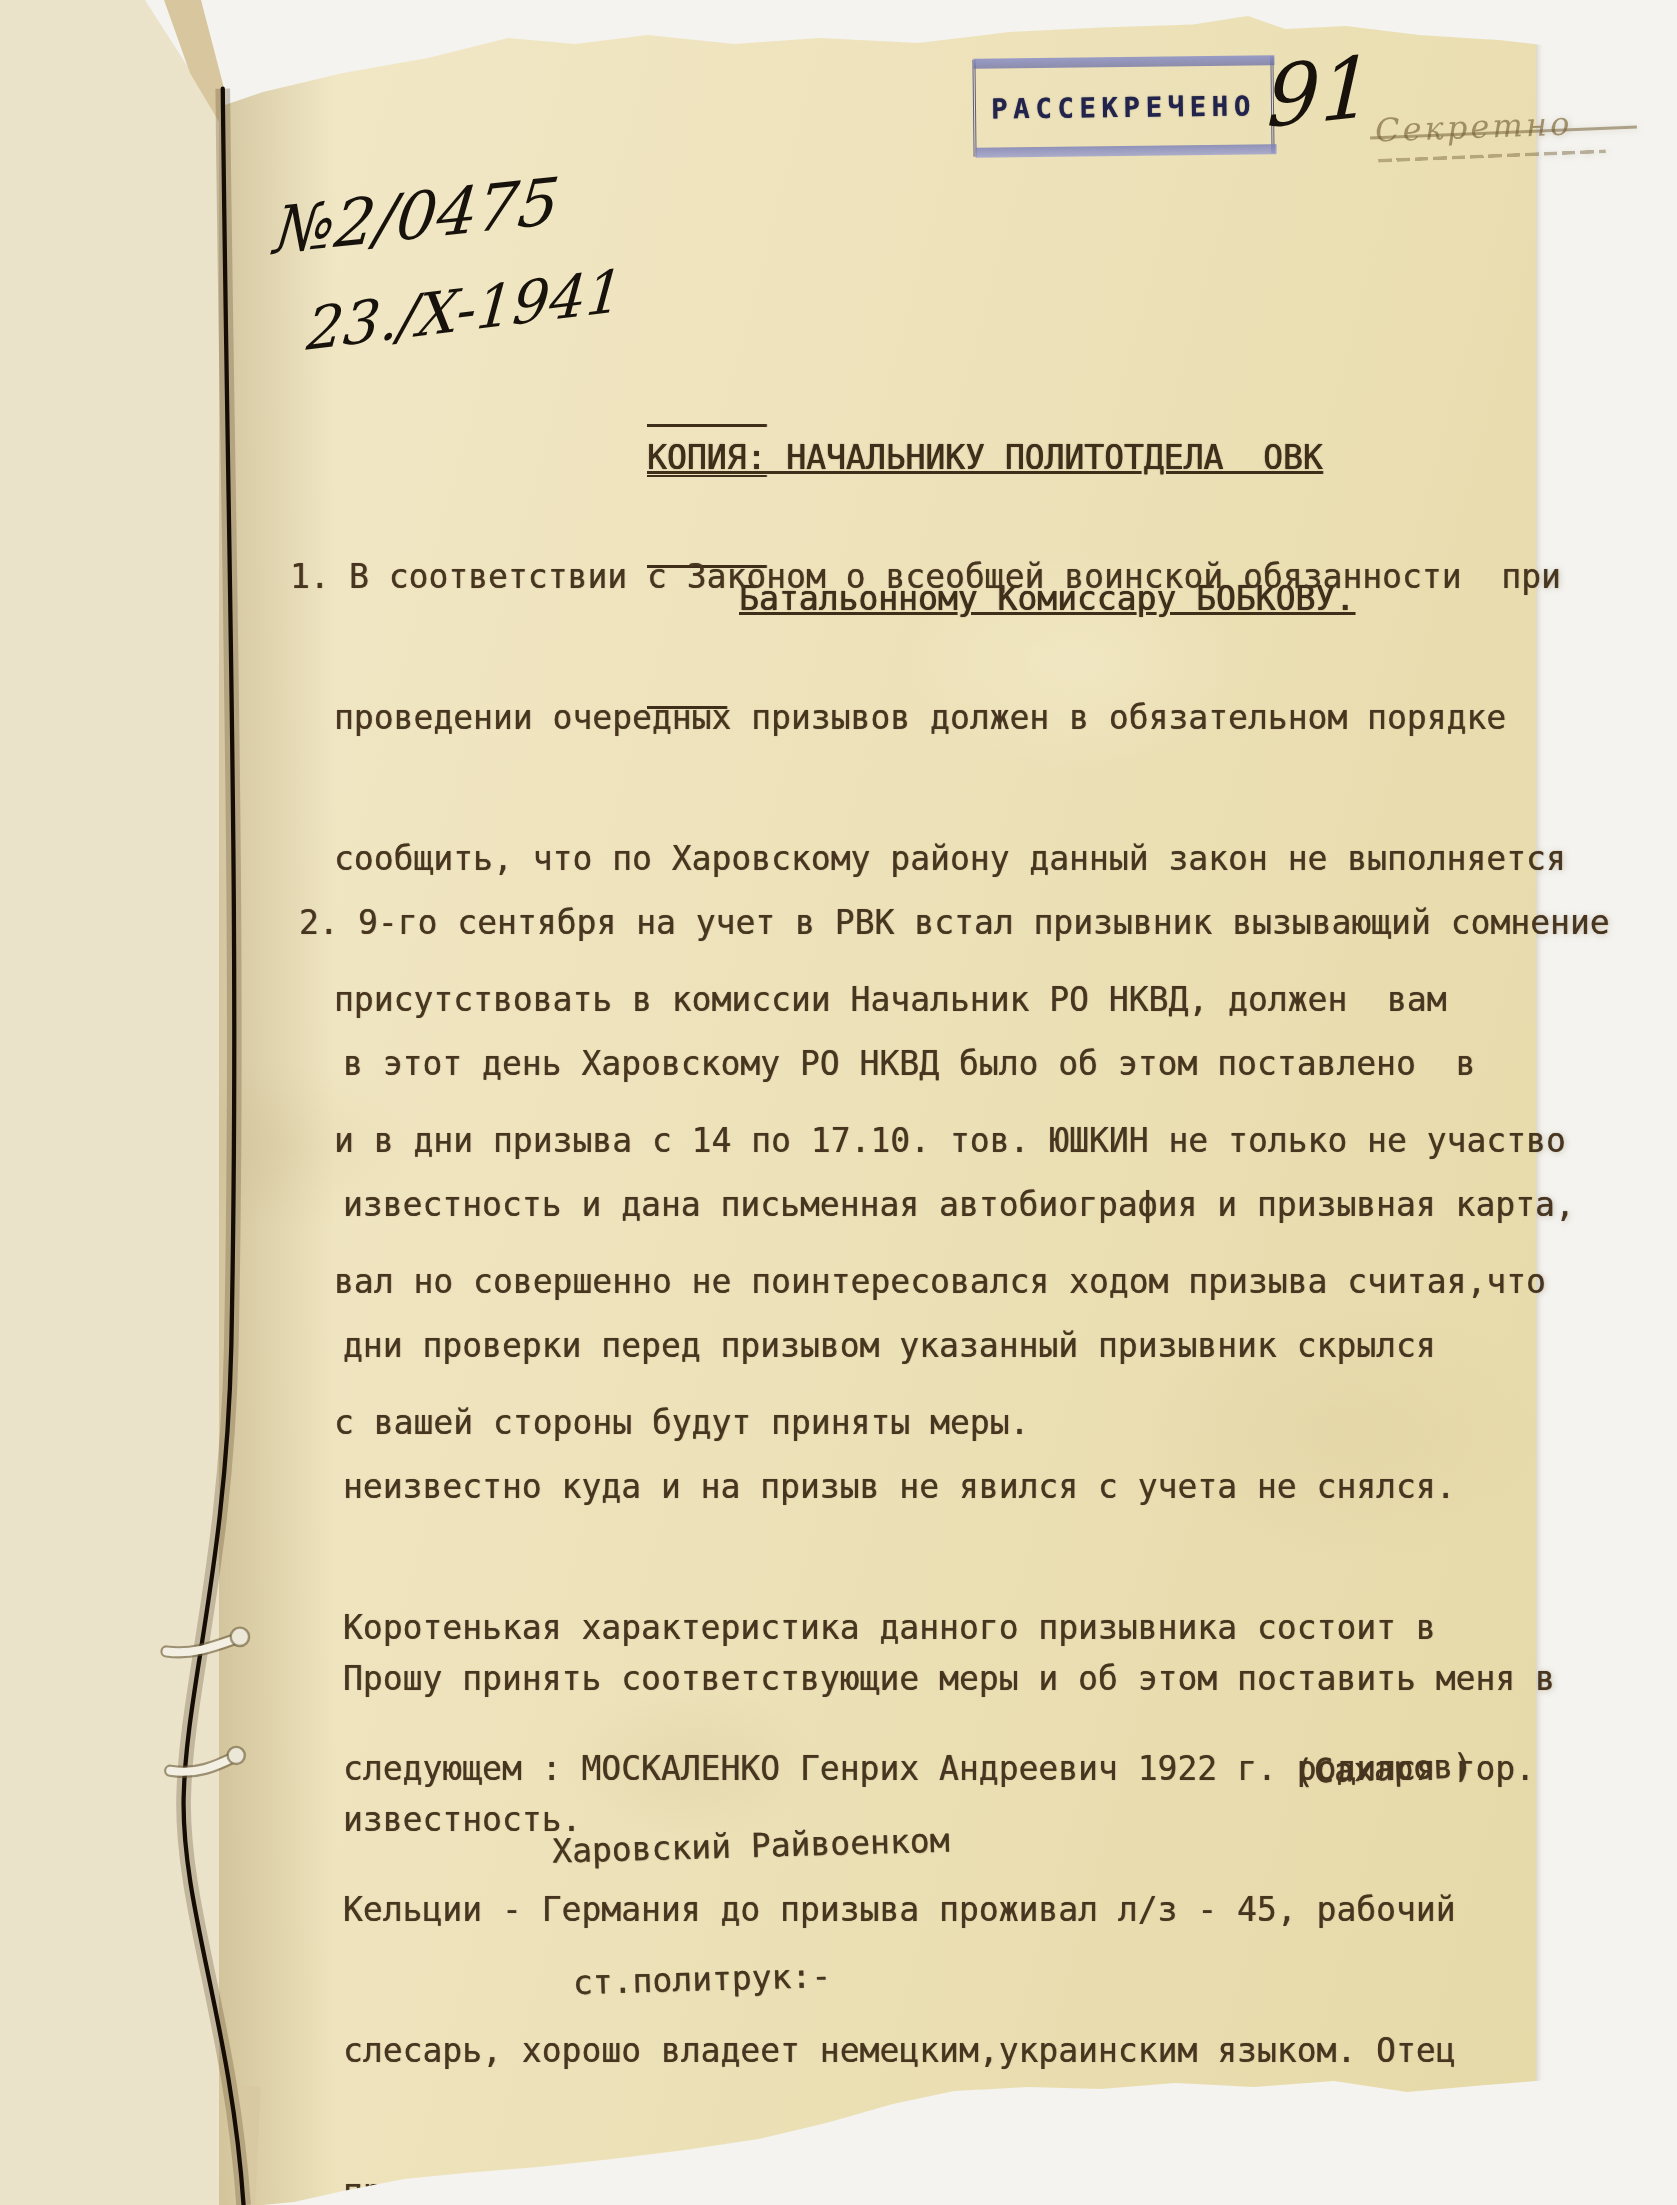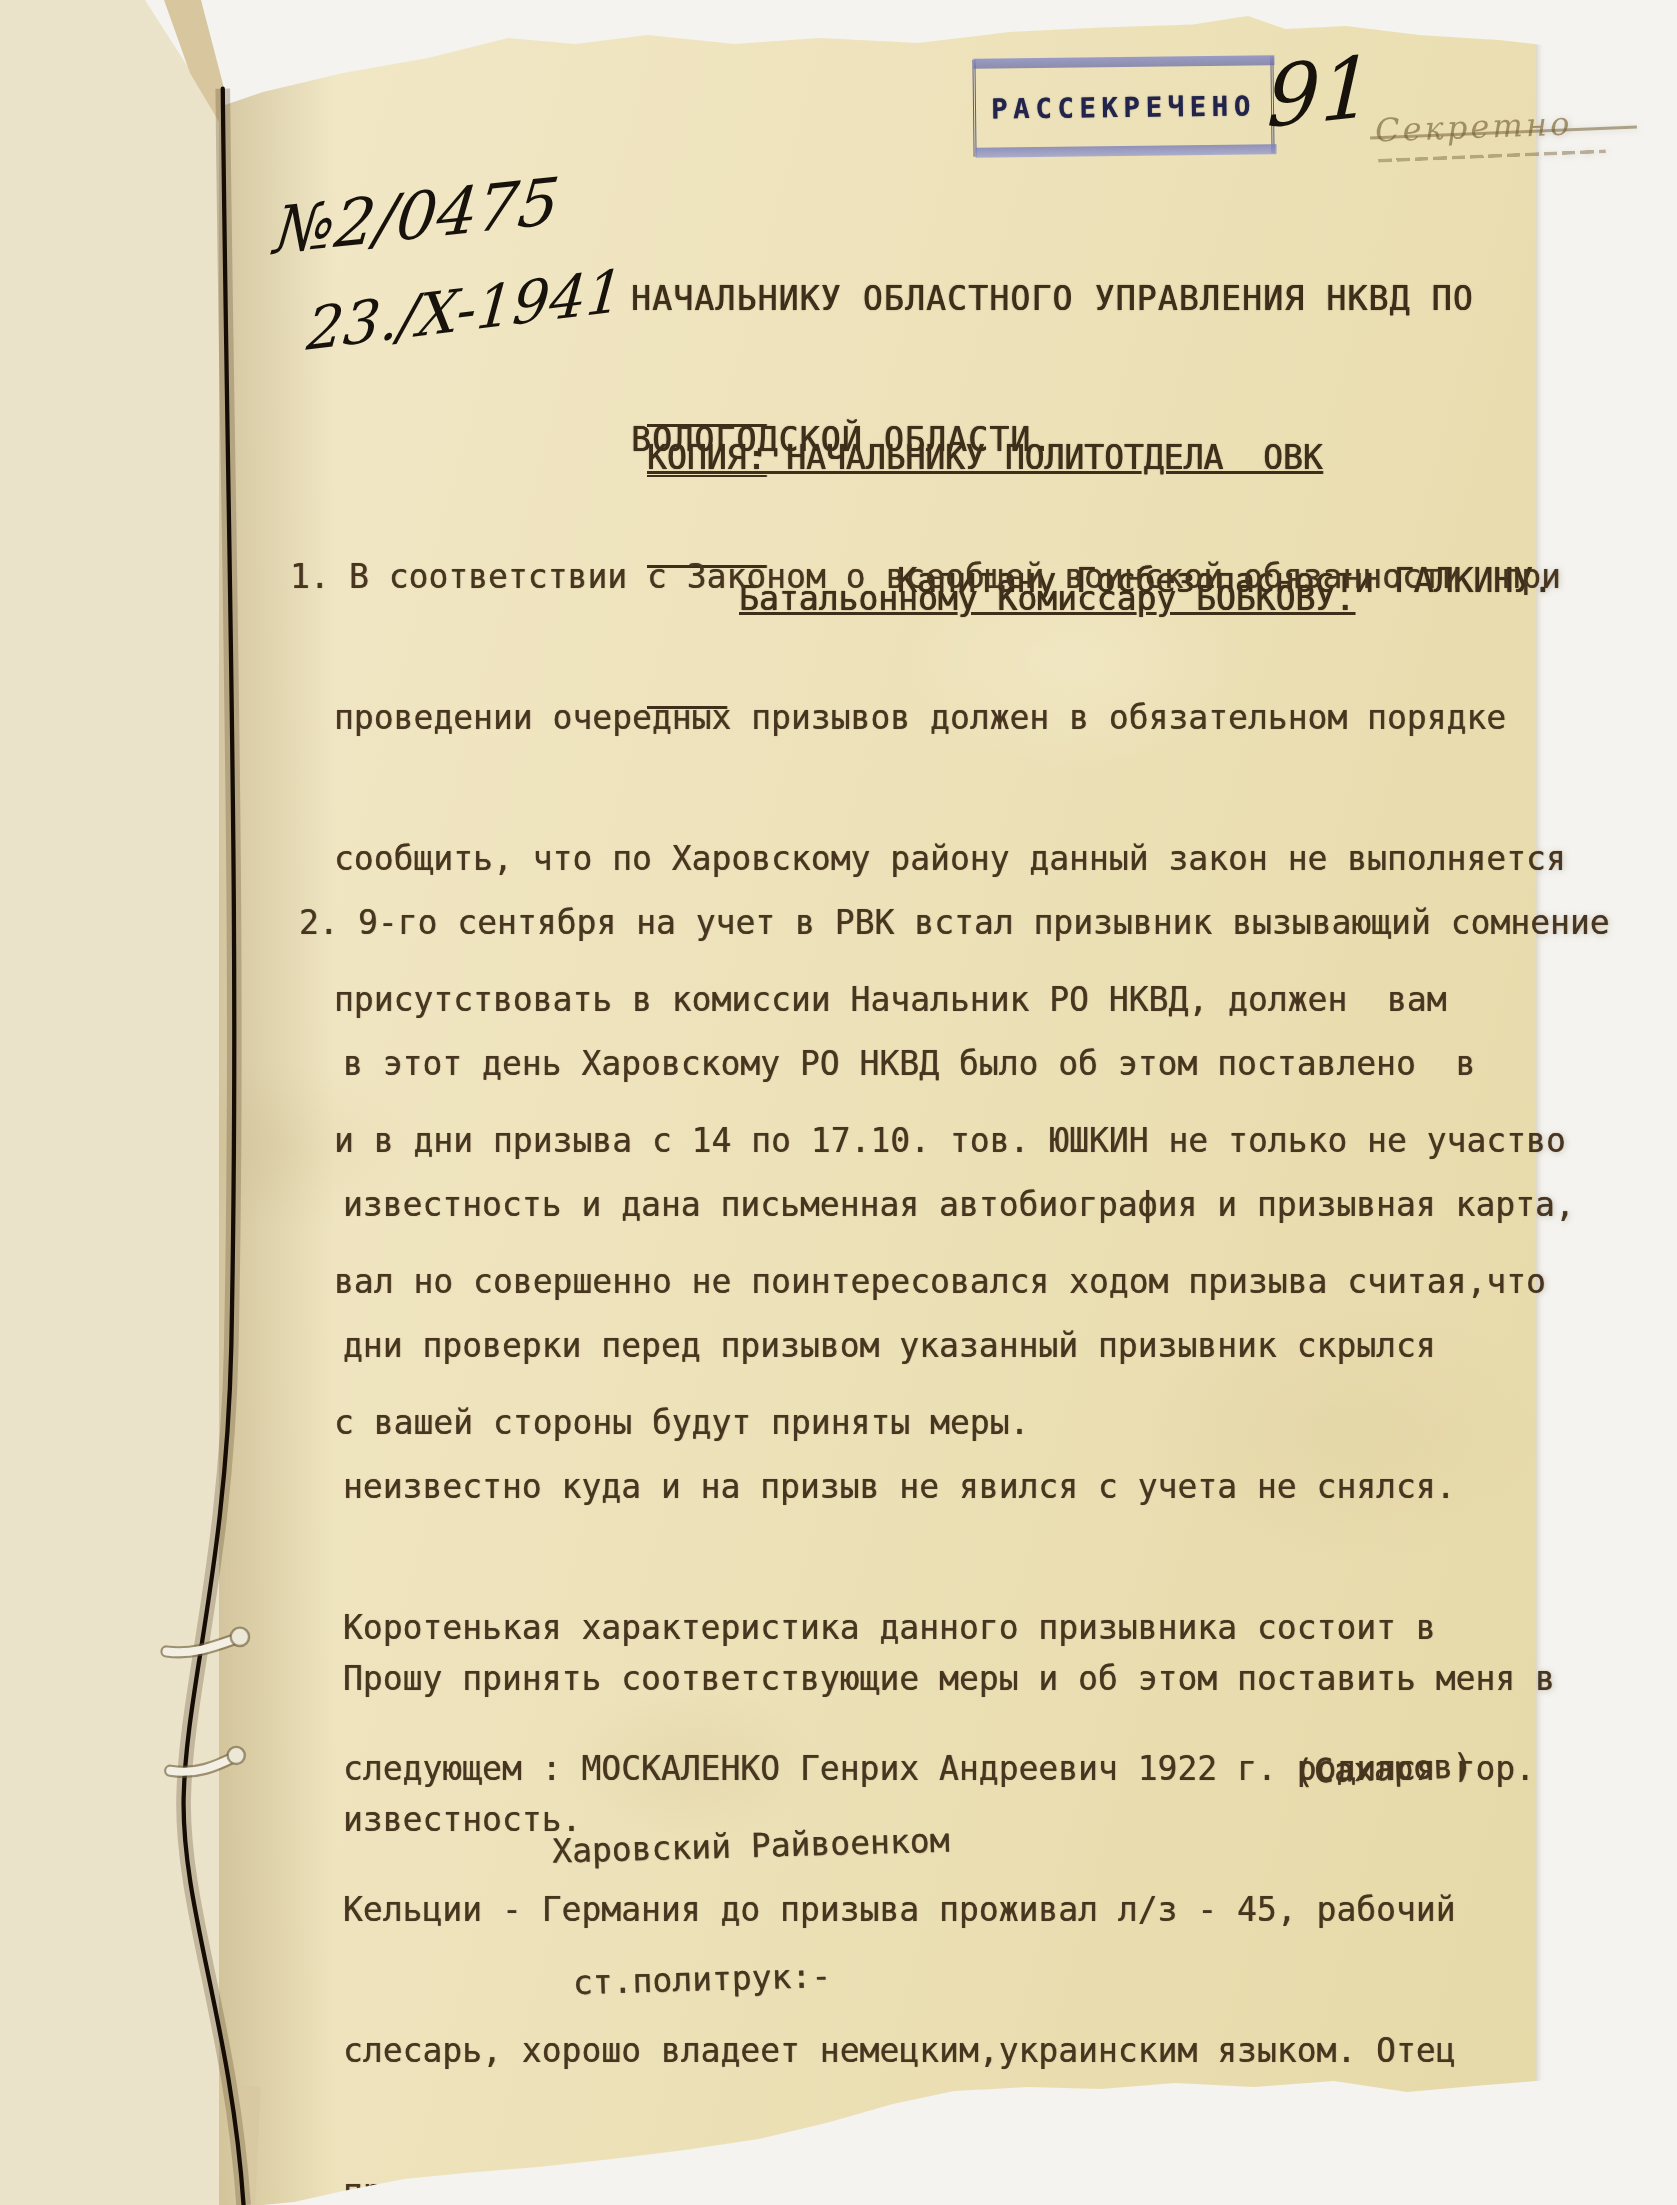--- a/index.html
+++ b/index.html
@@ -104,25 +104,20 @@
 
     <div class="hand pg91">91</div>
 
     <div class="secret">Секретно</div>
     <div class="strike"></div>
     <div class="under"></div>
 
     <div class="hand reg-num">№2/0475</div>
     <div class="hand reg-date">23./X-1941</div>
 
-    <div class="tw hd" style="left:631px;top:181px;">
-      <div class="line ls2">НАЧАЛЬНИКУ ОБЛАСТНОГО УПРАВЛЕНИЯ НКВД ПО</div>
-      <div class="line ls2">ВОЛОГОДСКОЙ ОБЛАСТИ.</div>
-      <div class="line ind435">Капитану Госбезопасности ГАЛКИНУ.</div>
-    </div>
 
     <div class="tw hd" style="left:647px;top:340px;text-decoration:underline;">
       <div class="line"><span class="u">КОПИЯ:</span><span> НАЧАЛЬНИКУ ПОЛИТОТДЕЛА  ОВК</span></div>
       <div class="line ind362">Батальонному Комиссару БОБКОВУ.</div>
     </div>
 
     <div class="tw" style="left:290px;top:459px;">
       <div class="line"><span class="pnum">1.</span><span>В соответствии с Законом о всеобщей воинской обязанности  при</span></div>
       <div class="line cont">проведении очередных призывов должен в обязательном порядке</div>
       <div class="line cont">сообщить, что по Харовскому району данный закон не выполняется</div>

